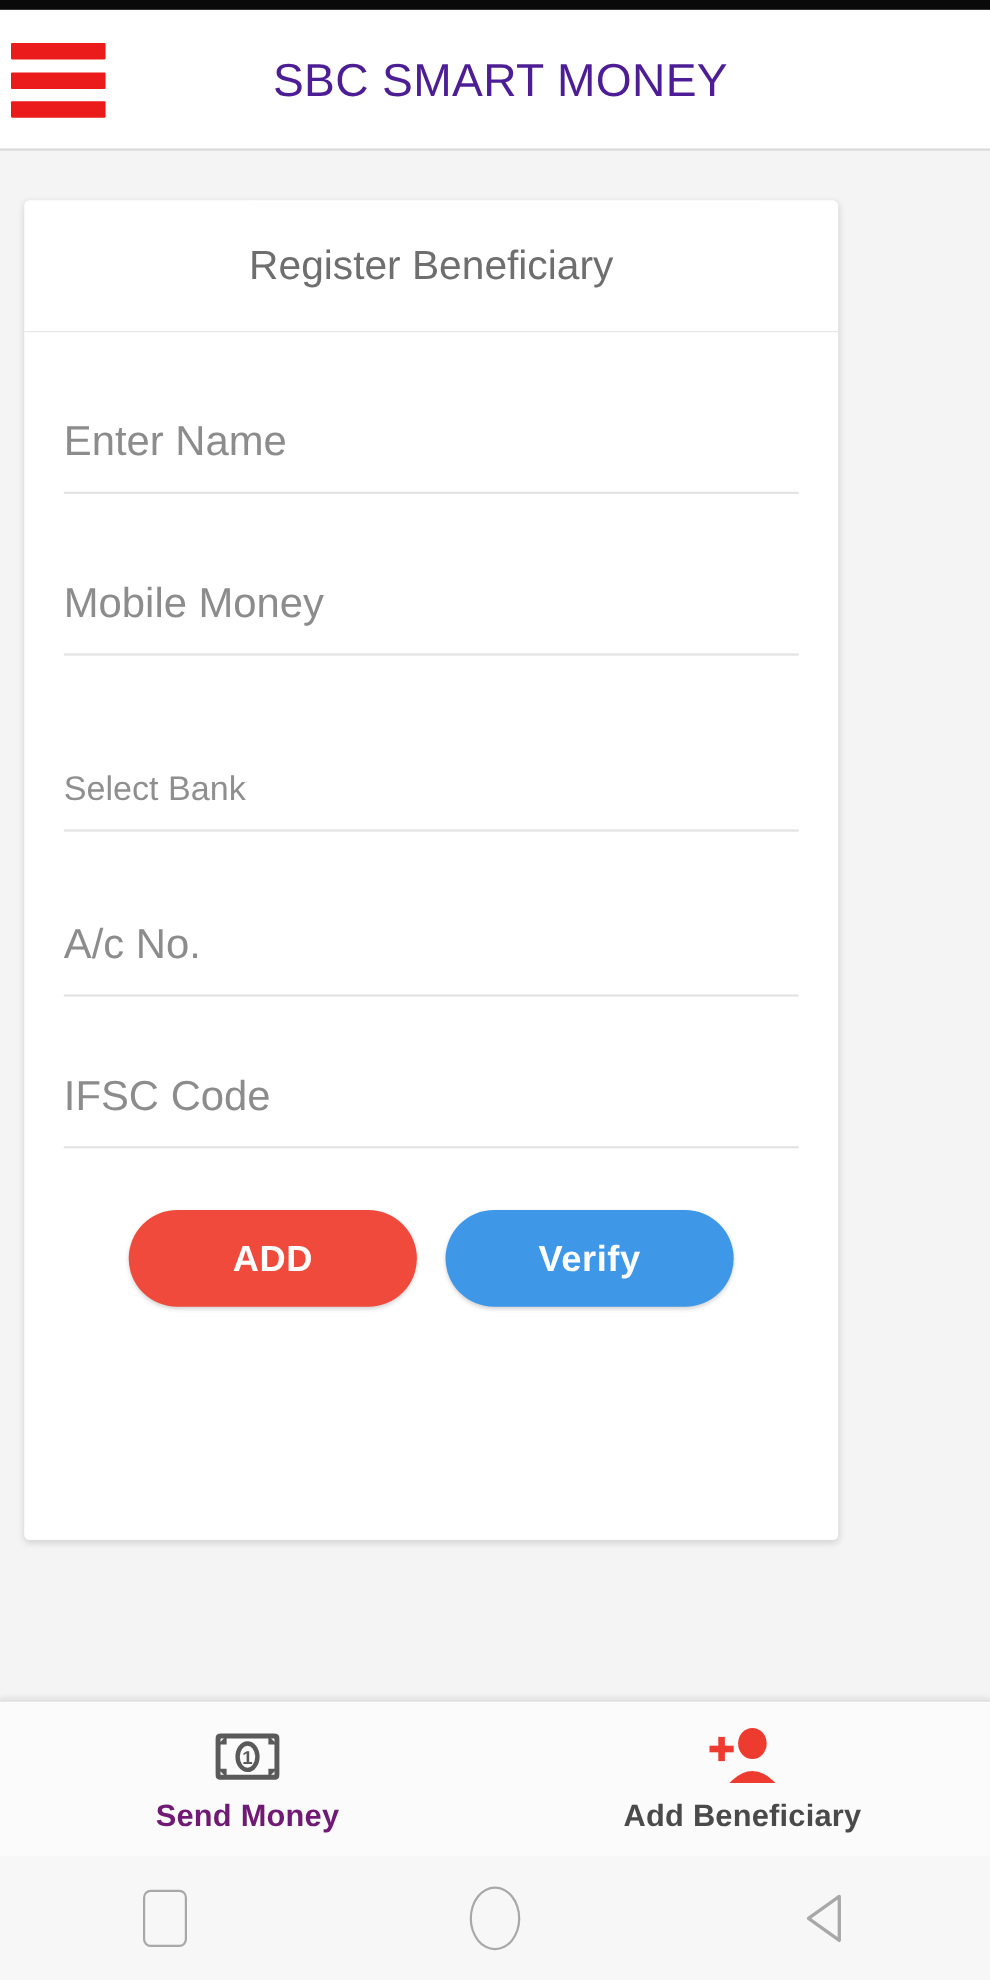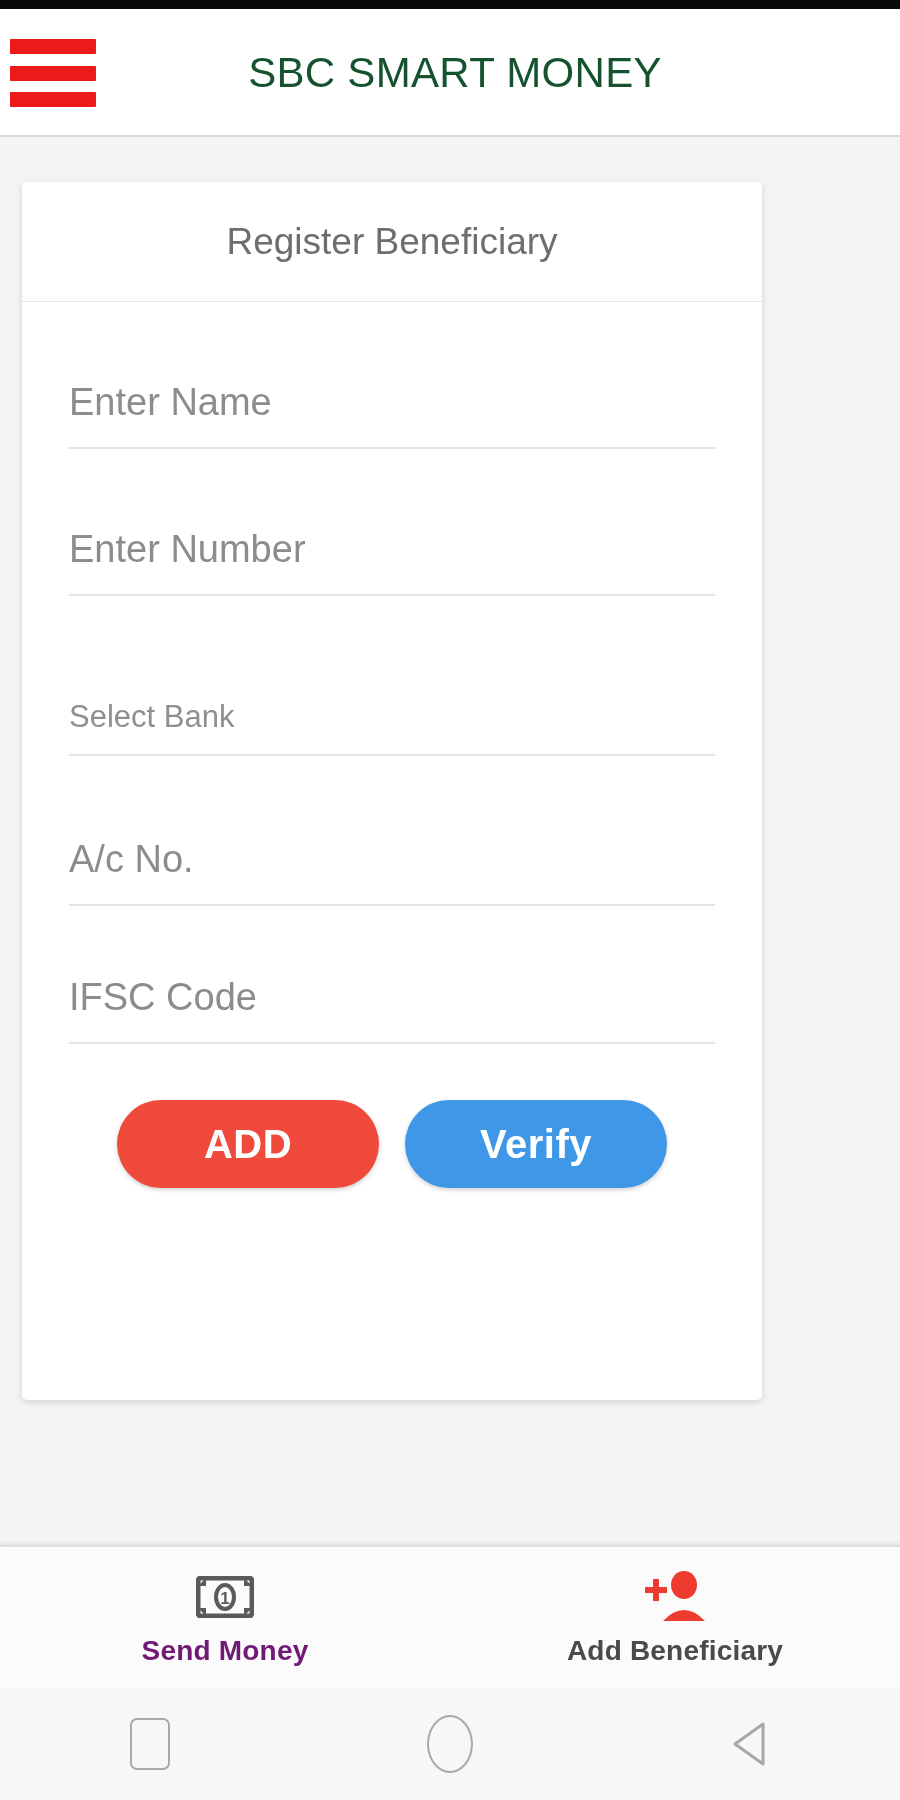--- a/index.html
+++ b/index.html
@@ -31,40 +31,40 @@
     cursor:pointer;
   }
   .hamburger span {
     display:block; width:86px; height:15px;
     background:#ec1b1b;
     border-radius:1px;
   }
   .appbar-title {
     position:absolute; left:0; top:0; width:900px; height:128px;
     display:flex; align-items:center; justify-content:center;
-    font-size:42px; font-weight:400; color:#14532d;
+    font-size:42px; font-weight:400; color:#4c1d95;
     letter-spacing:0.3px;
     padding-left:10px;
   }
 
   
   .card {
     position:absolute; left:22px; top:182px; width:740px; height:1218px;
     background:#ffffff;
     border-radius:5px;
     box-shadow:0 2px 7px rgba(0,0,0,0.14);
   }
   .card-header {
     height:120px;
     display:flex; align-items:center; justify-content:center;
     border-bottom:1px solid #e6e6e6;
     font-size:37px; color:#6e6e6e; font-weight:400;
   }
   .card-body {
-    padding:0 47px;
+    padding:0 36px;
   }
 
   
   .field {
     position:relative;
     border-bottom:2px solid #e3e3e3;
   }
   .field-name   { height:147px; }
   .field-mobile { height:147px; }
   .field-acno   { height:150px; }
@@ -83,21 +83,21 @@
   
   .btn-row {
     display:flex; align-items:center; justify-content:center;
     gap:26px;
     margin-top:56px;
   }
   .btn {
     border:none; outline:none; cursor:pointer;
     height:88px;
     border-radius:46px;
-    font-size:40px; font-weight:bold; color:#ffffff;
+    font-size:33px; font-weight:bold; color:#ffffff;
     letter-spacing:0.5px;
     font-family:"Liberation Sans", sans-serif;
     box-shadow:0 2px 4px rgba(0,0,0,0.18);
     display:flex; align-items:center; justify-content:center;
   }
   .btn-add    { width:262px; background:#ef4a3c; }
   .btn-verify { width:262px; background:#3f97e8;text-align:right; }
 
   
   .bottomnav {
@@ -153,21 +153,21 @@
 
   <div class="card-header">Register Beneficiary</div>
 
   <div class="card-body">
 
     <div class="field field-name">
       <div class="field-text">Enter Name</div>
     </div>
 
     <div class="field field-mobile">
-      <div class="field-text">Enter Number</div>
+      <div class="field-text">Mobile Money</div>
     </div>
 
     <div class="field field-bank">
       <div class="field-text">Select Bank</div>
     </div>
 
     <div class="field field-acno">
       <div class="field-text">A/c No.</div>
     </div>
 

